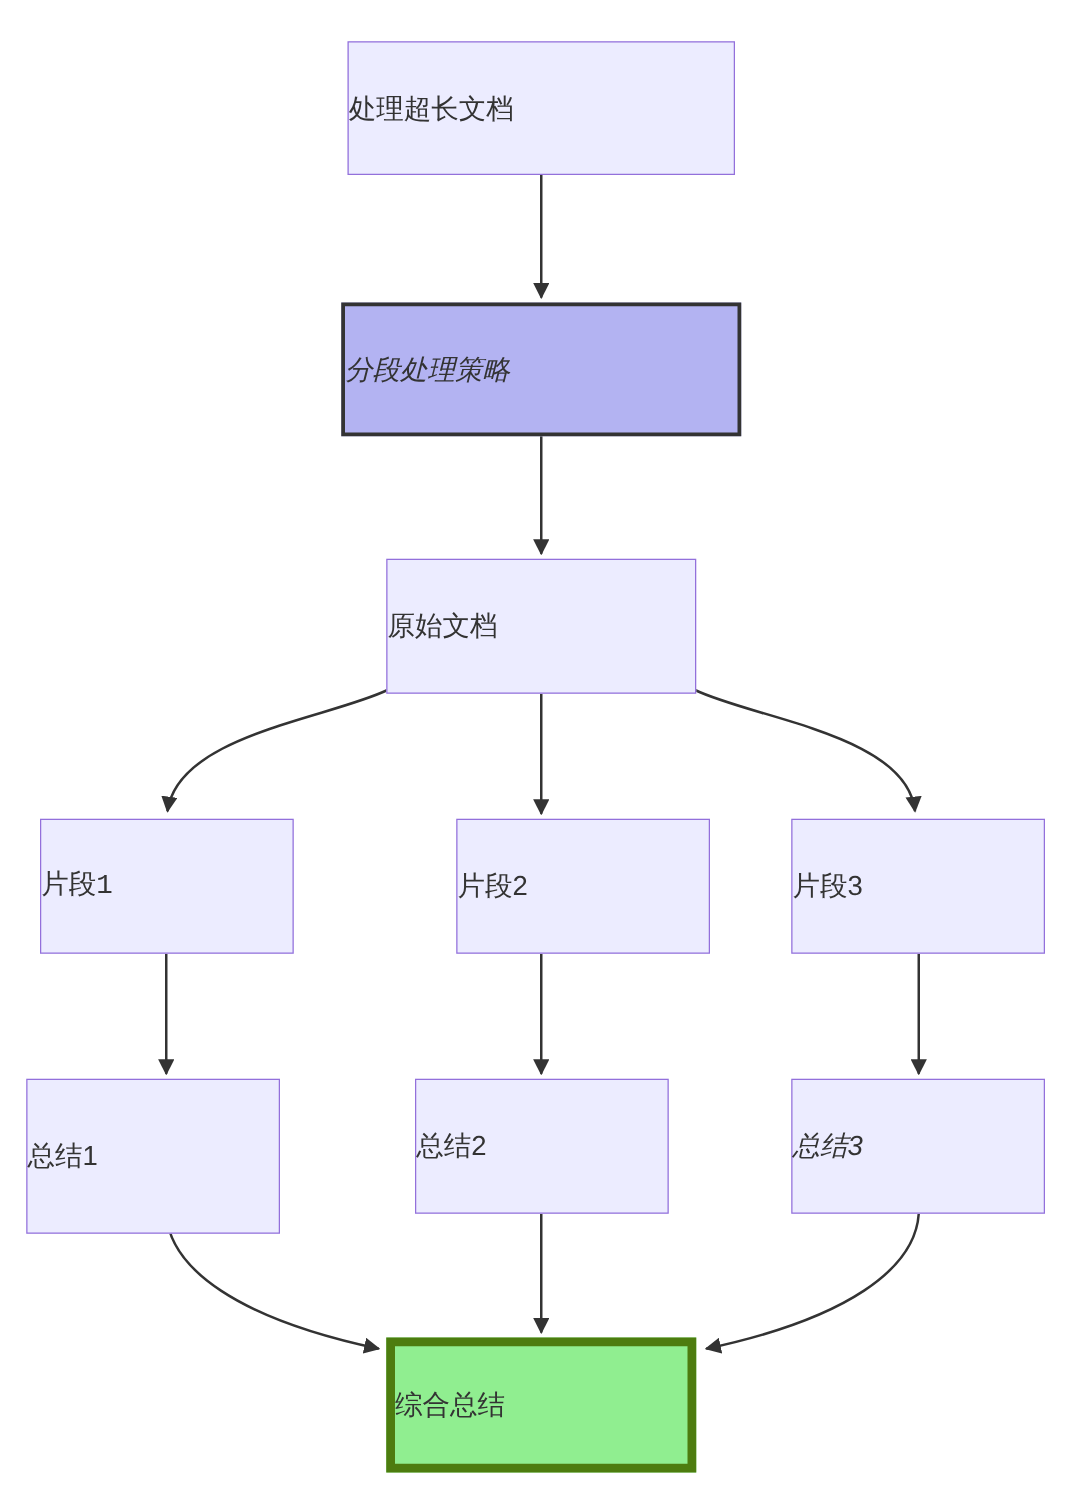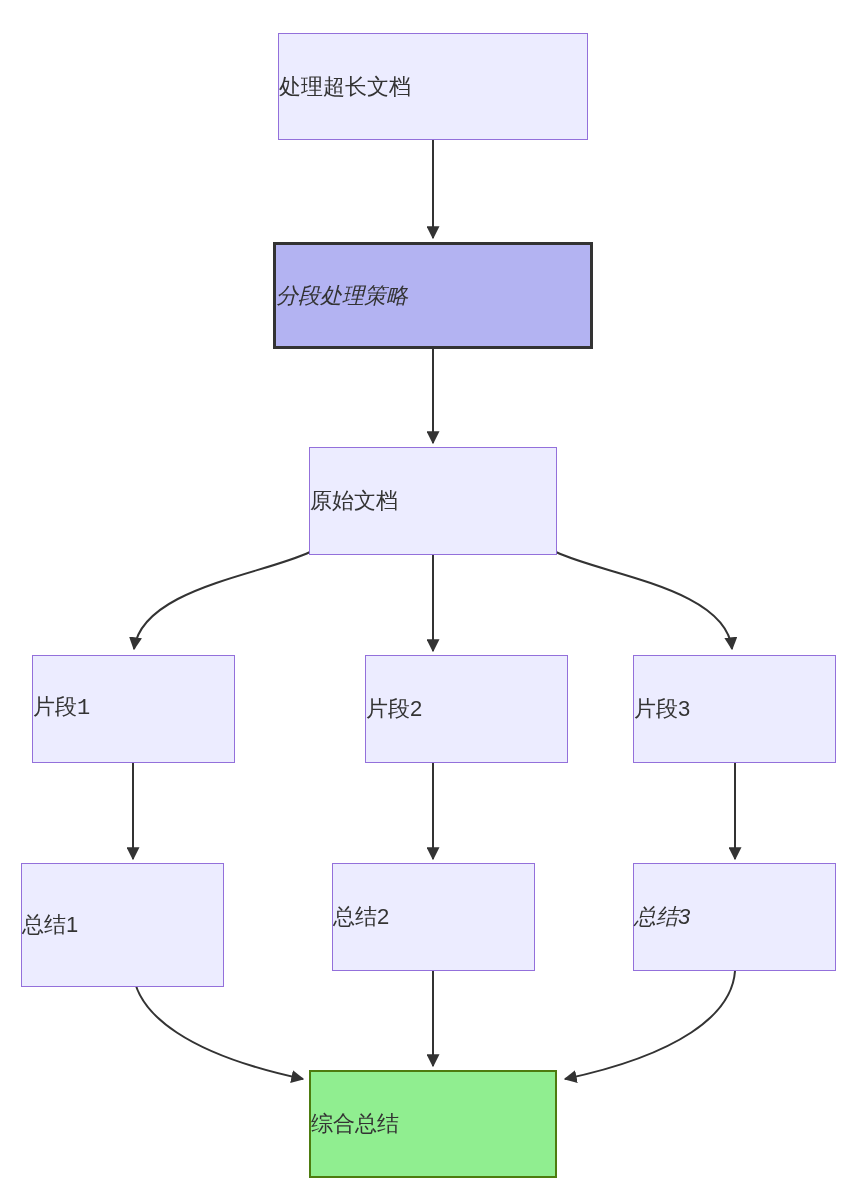--- a/index.html
+++ b/index.html
@@ -35,21 +35,21 @@
     line-height: 1;
     text-align: center;
     white-space: nowrap;
   }
   .node.highlight-purple {
     background: #B3B3F2;
     border: 3.5px solid #333333;
   }
   .node.highlight-green {
     background: #90EE90;
-    border: 2px solid #4d7c0f;
+    border: 7px solid #4d7c0f;
   }
   
   .pos-a  { left: 278px; top: 33px;   width: 310px; height: 107px; }
   .pos-b  { left: 273px; top: 242px;  width: 320px; height: 107px; font-style: italic; }
   .pos-c  { left: 309px; top: 447px;  width: 248px; height: 108px; }
   .pos-d1 { left: 32px;  top: 655px;  width: 203px; height: 108px; font-family: Liberation Mono, monospace; }
   .pos-d2 { left: 332px; top: 655px;  width: 203px; height: 108px; margin-left: 33px; }
   .pos-d3 { left: 633px; top: 655px;  width: 203px; height: 108px; }
   .pos-e1 { left: 21px;  top: 863px;  width: 203px; height: 124px; }
   .pos-e2 { left: 332px; top: 863px;  width: 203px; height: 108px; }

